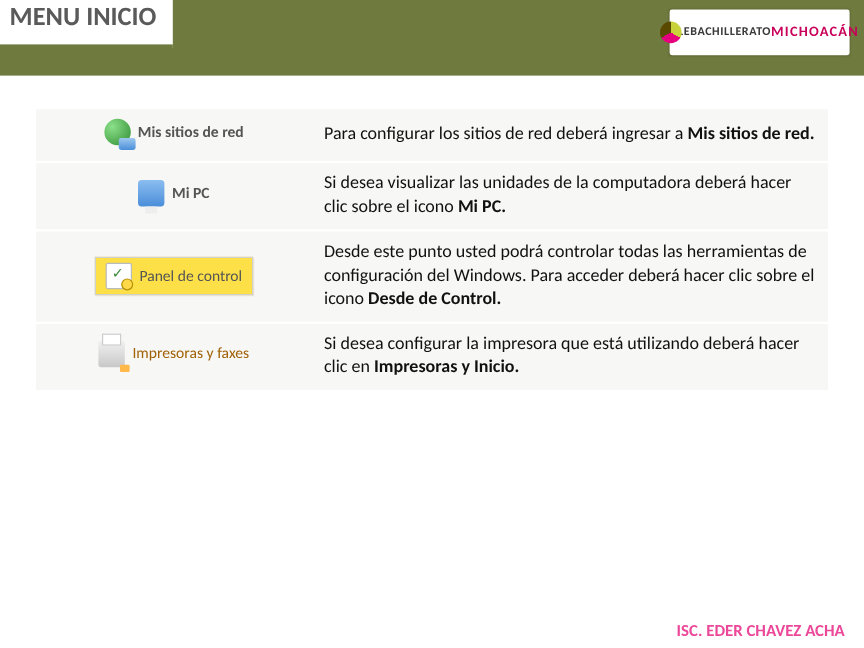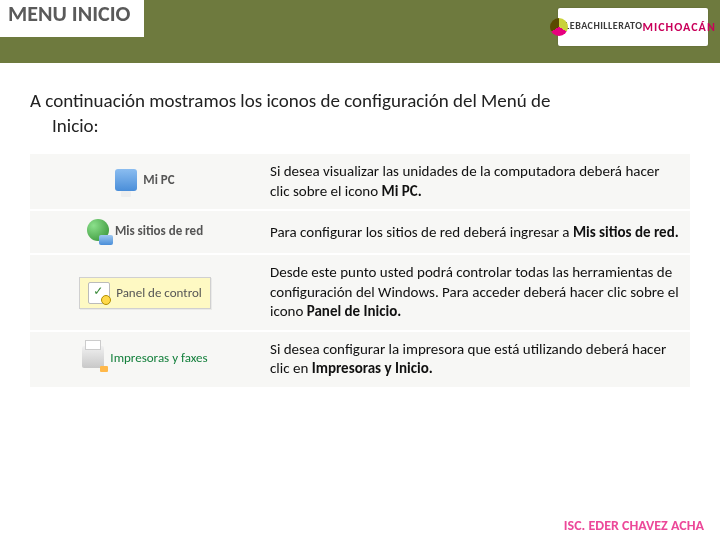--- a/index.html
+++ b/index.html
@@ -87,21 +87,21 @@
     padding: 8px 10px;
   }
   table.rows col.iconcol { width: 230px; }
   .icon-cell{
     text-align:center;
   }
   .wicon {
     display:inline-flex;
     align-items:center;
     gap:6px;
-    background:#fef9c3;
+    background:#fde047;
     border:1px solid #d0d0d0;
     padding:4px 8px;
     font-size:13px;
     color:#555;
     box-shadow: 1px 1px 0 rgba(0,0,0,0.05);
   }
   .wicon.noborder{ border:none; background:transparent; box-shadow:none; padding:0; font-weight:700;}
   .glyph{
     width:22px;height:22px;
     display:inline-block;
@@ -153,67 +153,63 @@
   <div class="brand">
     <span class="brand-swoosh"></span>
     <span class="brand-text">
       <span class="brand-top">TELEBACHILLERATO</span>
       <span class="brand-bot">MICHOACÁN</span>
     </span>
   </div>
 </div>
 
 <div class="content">
-  <p class="intro">
-    <span>A continuación mostramos los iconos de configuración del Menú de</span><br>
-    <span class="indent">Inicio:</span>
-  </p>
 
   <table class="rows">
     <colgroup>
         <col class="iconcol">
         <col>
       </colgroup>
     <tbody>
       <tr>
         <td class="icon-cell">
           <span class="wicon noborder">
+            <span class="glyph g-net"></span>
+            <span>Mis sitios de red</span>
+          </span>
+        </td>
+        <td class="desc">
+          <span>Para configurar los sitios de red deberá ingresar a </span><b>Mis sitios de red.</b>
+        </td>
+      </tr>
+      <tr>
+        <td class="icon-cell">
+          <span class="wicon noborder">
             <span class="glyph g-pc"></span>
             <span>Mi PC</span>
           </span>
         </td>
         <td class="desc">
           <span>Si desea visualizar las unidades de la computadora deberá hacer clic sobre el icono </span><b>Mi PC.</b>
-        </td>
-      </tr>
-      <tr>
-        <td class="icon-cell">
-          <span class="wicon noborder">
-            <span class="glyph g-net"></span>
-            <span>Mis sitios de red</span>
-          </span>
-        </td>
-        <td class="desc">
-          <span>Para configurar los sitios de red deberá ingresar a </span><b>Mis sitios de red.</b>
         </td>
       </tr>
       <tr>
         <td class="icon-cell">
           <span class="wicon">
             <span class="glyph g-panel"></span>
             <span>Panel de control</span>
           </span>
         </td>
         <td class="desc">
-          <span>Desde este punto usted podrá controlar todas las herramientas de configuración del Windows. Para acceder deberá hacer clic sobre el icono </span><b>Panel de Inicio.</b>
-        </td>
-      </tr>
-      <tr>
-        <td class="icon-cell">
-          <span class="wicon noborder" style="color:#15803d;font-weight:400;">
+          <span>Desde este punto usted podrá controlar todas las herramientas de configuración del Windows. Para acceder deberá hacer clic sobre el icono </span><b>Desde de Control.</b>
+        </td>
+      </tr>
+      <tr>
+        <td class="icon-cell">
+          <span class="wicon noborder" style="color:#a16207;font-weight:400;">
             <span class="glyph g-print"></span>
             <span>Impresoras y faxes</span>
           </span>
         </td>
         <td class="desc">
           <span>Si desea configurar la impresora que está utilizando deberá hacer clic en </span><b>Impresoras y Inicio.</b>
         </td>
       </tr>
     </tbody>
   </table>

